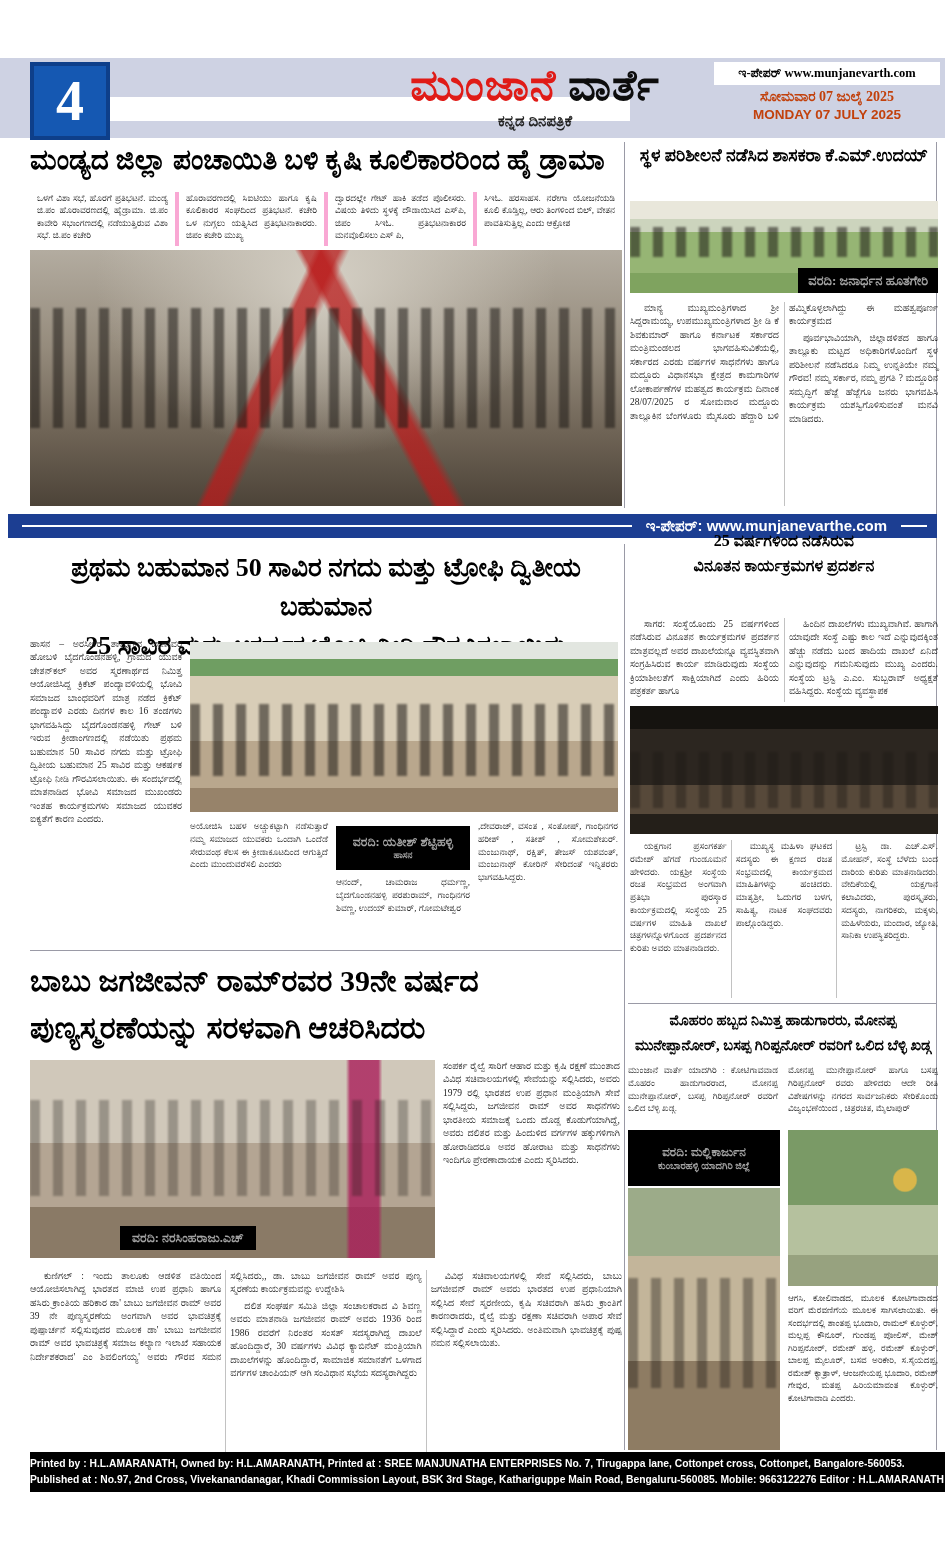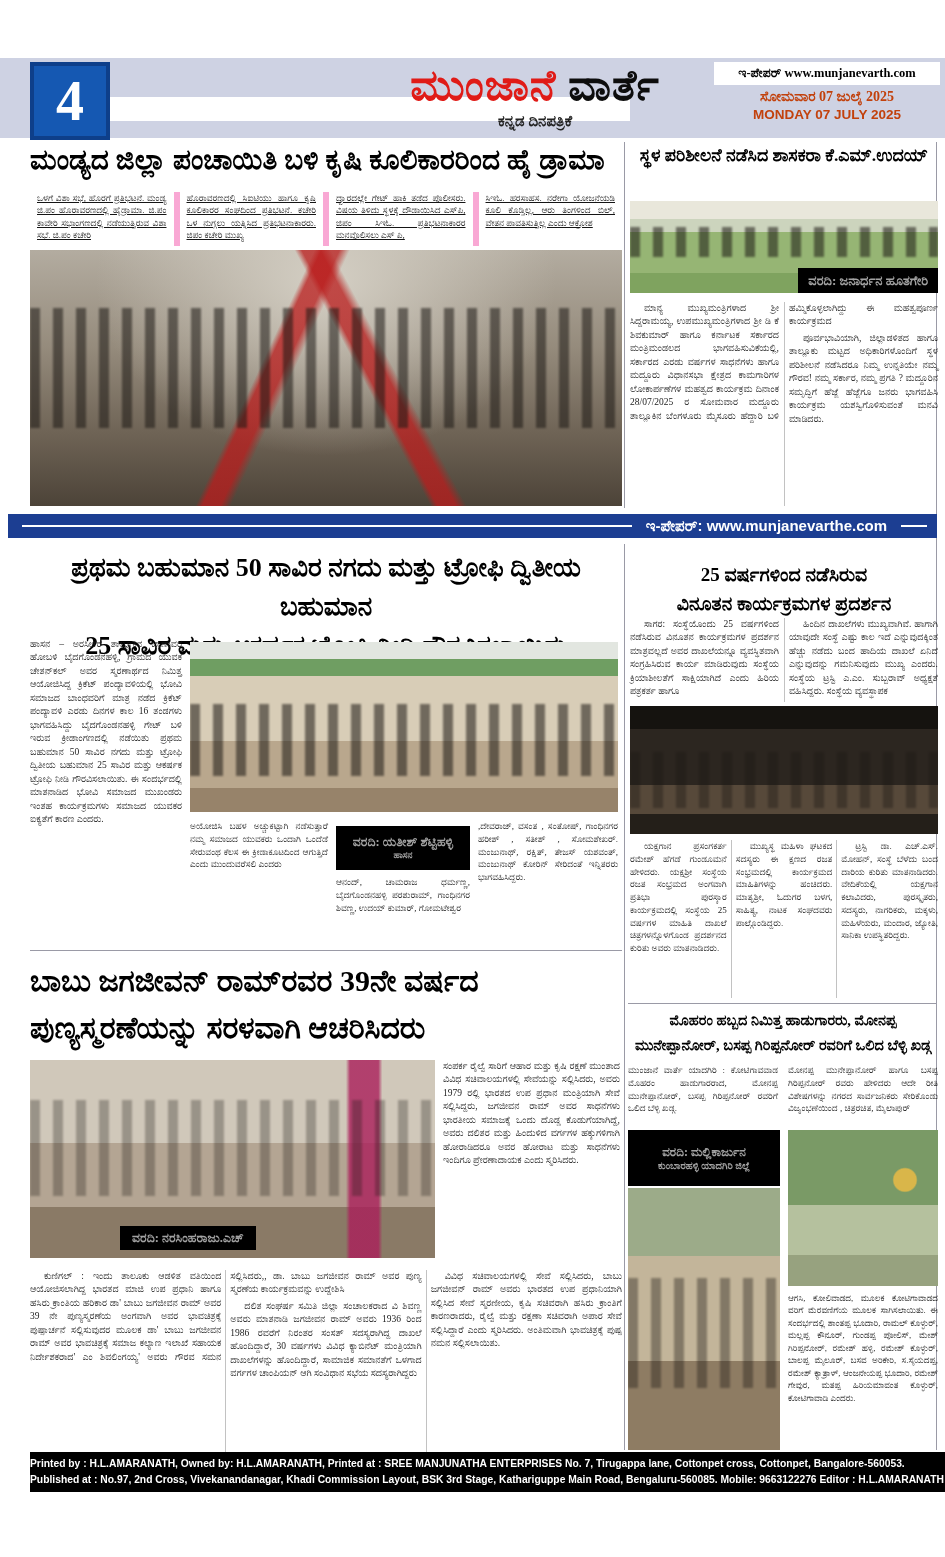--- a/index.html
+++ b/index.html
@@ -24,21 +24,21 @@
   
   .hl{font-weight:bold;color:#000;text-align:center;line-height:1.28;}
   .hl-left{text-align:left;}
   
   .body-txt{font-size:9.5px;line-height:1.42;text-align:justify;color:#1c1c1c;}
   .body-txt p{margin:0 0 3px 0;text-indent:14px;}
   .cols2{column-count:2;column-gap:10px;column-rule:1px solid #c2c2c2;}
   .cols3{column-count:3;column-gap:9px;column-rule:1px solid #c2c2c2;}
   .introrow{display:flex;gap:0;}
   .introrow .ic{flex:1;padding:0 7px;font-size:9px;line-height:1.38;text-align:justify;}
-  .introrow .ic + .ic{border-left:6px solid #f9a8d4;}
+  .introrow .ic + .ic{border-left:4px solid #f9a8d4;}
   
   .photo{overflow:hidden;}
   .crowdband{position:absolute;left:0;right:0;
      background:repeating-linear-gradient(90deg, rgba(28,24,20,.55) 0 10px, rgba(28,24,20,0) 10px 23px);
      filter:blur(1.2px);}
   .ph-main{background:
      linear-gradient(115deg, transparent 40%, rgba(186,28,28,.75) 41% 43.5%, transparent 45%),
      linear-gradient(62deg, transparent 55%, rgba(186,28,28,.75) 56% 58.5%, transparent 60%),
      radial-gradient(ellipse at 50% 12%, #d4cfc4 0%, rgba(212,207,196,0) 55%),
      linear-gradient(180deg,#b3aca0 0%,#958b7c 38%,#6e6355 72%,#4c4338 100%);}
@@ -82,21 +82,21 @@
   <div class="abs hdr-date" style="top:89px;left:714px;width:226px;font-size:14px;">ಸೋಮವಾರ 07 ಜುಲೈ 2025</div>
   <div class="abs hdr-date" style="top:107px;left:714px;width:226px;font-size:13.5px;font-family:'Liberation Sans',sans-serif;">MONDAY 07 JULY 2025</div>
 
   <div class="abs vrule" style="top:142px;left:624px;height:366px;"></div>
   <div class="abs vrule" style="top:544px;left:624px;height:906px;"></div>
   <div class="abs vrule" style="top:142px;left:936px;height:1308px;"></div>
   <div class="abs hrule" style="top:950px;left:30px;width:592px;"></div>
   <div class="abs hrule" style="top:1003px;left:628px;width:308px;"></div>
 
   <div class="abs hl hl-left" style="top:142px;left:30px;width:592px;font-size:28px;">ಮಂಡ್ಯದ ಜಿಲ್ಲಾ ಪಂಚಾಯಿತಿ ಬಳಿ ಕೃಷಿ ಕೂಲಿಕಾರರಿಂದ ಹೈ ಡ್ರಾಮಾ</div>
-  <div class="abs introrow" style="top:192px;left:30px;width:592px;height:54px;text-decoration:underline;">
+  <div class="abs introrow" style="top:192px;left:30px;width:592px;height:54px;">
     <div class="ic">ಒಳಗೆ ವಿಶಾ ಸಭೆ, ಹೊರಗೆ ಪ್ರತಿಭಟನೆ. ಮಂಡ್ಯ ಜಿ.ಪಂ ಹೊರಾವರಣದಲ್ಲಿ ಹೈಡ್ರಾಮಾ. ಜಿ.ಪಂ ಕಾವೇರಿ ಸಭಾಂಗಣದಲ್ಲಿ ನಡೆಯುತ್ತಿರುವ ವಿಶಾ ಸಭೆ. ಜಿ.ಪಂ ಕಚೇರಿ</div>
     <div class="ic">ಹೊರಾವರಣದಲ್ಲಿ ಸಿಐಟಿಯು ಹಾಗೂ ಕೃಷಿ ಕೂಲಿಕಾರರ ಸಂಘದಿಂದ ಪ್ರತಿಭಟನೆ. ಕಚೇರಿ ಒಳ ನುಗ್ಗಲು ಯತ್ನಿಸಿದ ಪ್ರತಿಭಟನಾಕಾರರು. ಜಿಪಂ ಕಚೇರಿ ಮುಖ್ಯ</div>
     <div class="ic">ದ್ವಾರದಲ್ಲೇ ಗೇಟ್ ಹಾಕಿ ತಡೆದ ಪೊಲೀಸರು. ವಿಷಯ ತಿಳಿದು ಸ್ಥಳಕ್ಕೆ ದೌಡಾಯಿಸಿದ ಎಸ್‌ಪಿ, ಜಿಪಂ ಸಿಇಓ. ಪ್ರತಿಭಟನಾಕಾರರ ಮನವೊಲಿಸಲು ಎಸ್ ಪಿ,</div>
     <div class="ic">ಸಿಇಓ. ಹರಸಾಹಸ. ನರೇಗಾ ಯೋಜನೆಯಡಿ ಕೂಲಿ ಕೊಡ್ತಿಲ್ಲ, ಆರು ತಿಂಗಳಿಂದ ಬಿಲ್, ವೇತನ ಪಾವತಿಸುತ್ತಿಲ್ಲ ಎಂದು ಆಕ್ರೋಶ</div>
   </div>
   <div class="abs photo ph-main" style="top:250px;left:30px;width:592px;height:256px;">
     <div class="crowdband" style="top:58px;height:120px;"></div>
   </div>
 
   <div class="abs hl" style="top:141px;left:630px;width:308px;font-size:17.5px;line-height:1.6;">
@@ -126,21 +126,21 @@
     <div class="crowdband" style="top:62px;height:72px;"></div>
   </div>
   <div class="abs body-txt" style="top:820px;left:190px;width:138px;height:128px;font-size:9px;">ಅಯೋಜಿಸಿ ಬಹಳ ಅಚ್ಚುಕಟ್ಟಾಗಿ ನಡೆಸುತ್ತಾರೆ ನಮ್ಮ ಸಮಾಜದ ಯುವಕರು ಒಂದಾಗಿ ಒಂದೆಡೆ ಸೇರುವಂಥ ಕೆಲಸ ಈ ಕ್ರೀಡಾಕೂಟದಿಂದ ಆಗುತ್ತಿದೆ ಎಂದು ಮುಂದುವರೆಸಲಿ ಎಂದರು</div>
   <div class="abs capbar" style="top:826px;left:336px;width:134px;height:44px;">
     <div style="font-size:12.5px;">ವರದಿ: ಯತೀಶ್ ಶೆಟ್ಟಿಹಳ್ಳಿ</div>
     <div style="font-size:9px;">ಹಾಸನ</div>
   </div>
   <div class="abs body-txt" style="top:876px;left:336px;width:134px;height:72px;font-size:9px;">ಆನಂದ್, ಚಾಮರಾಜ ಧರ್ಮಣ್ಣ, ಬೈದಗೊಂಡನಹಳ್ಳಿ ಪರಶುರಾಮ್, ಗಾಂಧಿನಗರ ಶಿವಣ್ಣ, ಉದಯ್ ಕುಮಾರ್, ಗೋಮಟೇಶ್ವರ</div>
   <div class="abs body-txt" style="top:820px;left:478px;width:140px;height:128px;font-size:9px;">,ದೇವರಾಜ್, ವಸಂತ , ಸಂತೋಷ್, ಗಾಂಧಿನಗರ ಹರೀಶ್ , ಸತೀಶ್ , ಸೋಮಶೇಖರ್. ಮಂಜುನಾಥ್, ರಕ್ಷಿತ್, ತೇಜಸ್ ಯಶವಂತ್, ಮಂಜುನಾಥ್ ಕೋರಿನ್ ಸೇರಿದಂತೆ ಇನ್ನಿತರರು ಭಾಗವಹಿಸಿದ್ದರು.</div>
 
-  <div class="abs hl" style="top:560px;left:630px;width:308px;font-size:19px;line-height:1.55;">
+  <div class="abs hl" style="top:529px;left:630px;width:308px;font-size:16px;line-height:1.55;">
     <div>25 ವರ್ಷಗಳಿಂದ ನಡೆಸಿರುವ</div>
     <div>ವಿನೂತನ ಕಾರ್ಯಕ್ರಮಗಳ ಪ್ರದರ್ಶನ</div>
   </div>
   <div class="abs body-txt cols2" style="top:618px;left:630px;width:308px;height:84px;">
     <p>ಸಾಗರ: ಸಂಸ್ಥೆಯೊಂದು 25 ವರ್ಷಗಳಿಂದ ನಡೆಸಿರುವ ವಿನೂತನ ಕಾರ್ಯಕ್ರಮಗಳ ಪ್ರದರ್ಶನ ಮಾತ್ರವಲ್ಲದೆ ಅವರ ದಾಖಲೆಯನ್ನೂ ವ್ಯವಸ್ಥಿತವಾಗಿ ಸಂಗ್ರಹಿಸಿರುವ ಕಾರ್ಯ ಮಾಡಿರುವುದು ಸಂಸ್ಥೆಯ ಕ್ರಿಯಾಶೀಲತೆಗೆ ಸಾಕ್ಷಿಯಾಗಿದೆ ಎಂದು ಹಿರಿಯ ಪತ್ರಕರ್ತ ಹಾಗೂ</p>
     <p>ಹಿಂದಿನ ದಾಖಲೆಗಳು ಮುಖ್ಯವಾಗಿವೆ. ಹಾಗಾಗಿ ಯಾವುದೇ ಸಂಸ್ಥೆ ಎಷ್ಟು ಕಾಲ ಇದೆ ಎನ್ನುವುದಕ್ಕಿಂತ ಹೆಚ್ಚು ನಡೆದು ಬಂದ ಹಾದಿಯ ದಾಖಲೆ ಏನಿದೆ ಎನ್ನುವುದನ್ನು ಗಮನಿಸುವುದು ಮುಖ್ಯ ಎಂದರು. ಸಂಸ್ಥೆಯ ಟ್ರಸ್ಟಿ ಎ.ಎಂ. ಸುಬ್ಬರಾವ್ ಅಧ್ಯಕ್ಷತೆ ವಹಿಸಿದ್ದರು. ಸಂಸ್ಥೆಯ ವ್ಯವಸ್ಥಾಪಕ</p>
   </div>
   <div class="abs photo ph-stage" style="top:706px;left:630px;width:308px;height:128px;">
     <div class="crowdband" style="top:46px;height:56px;opacity:.7;"></div>
   </div>

